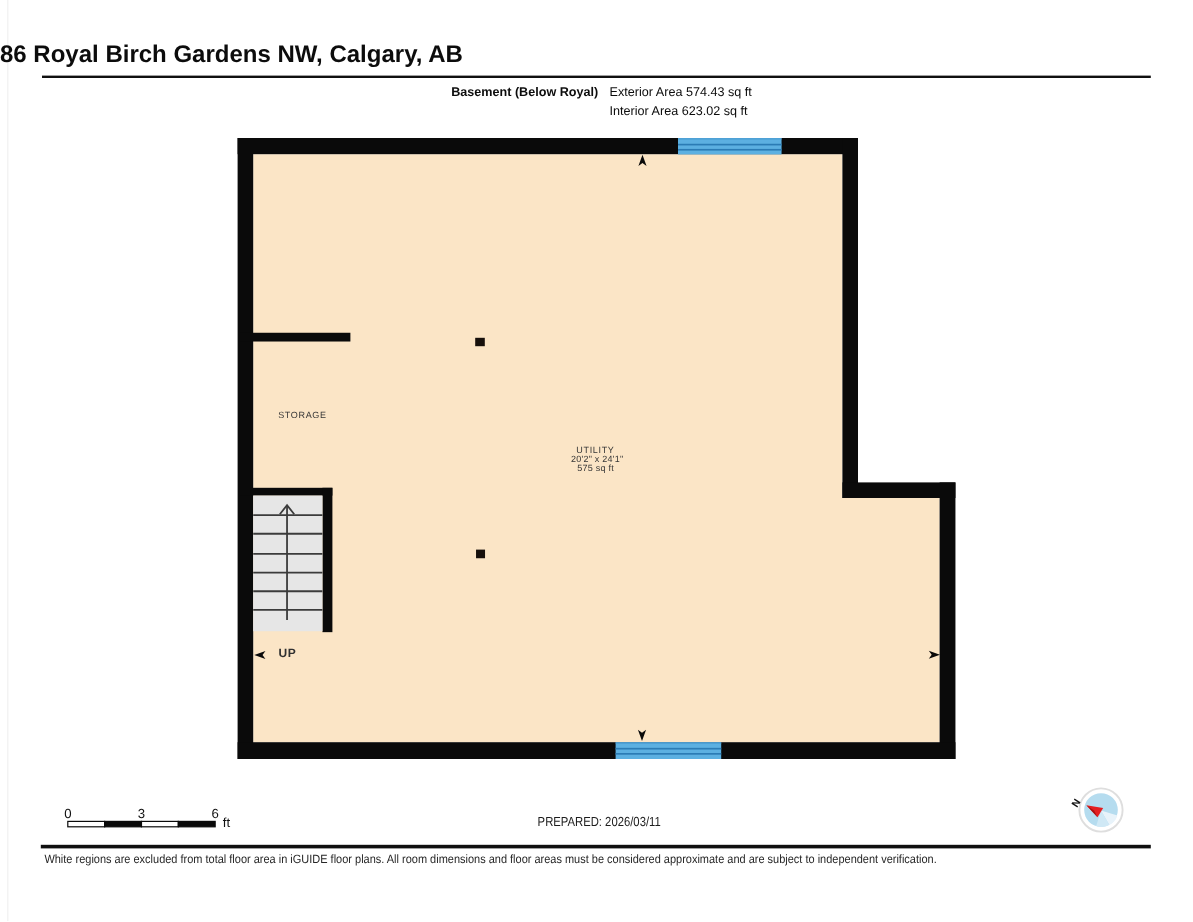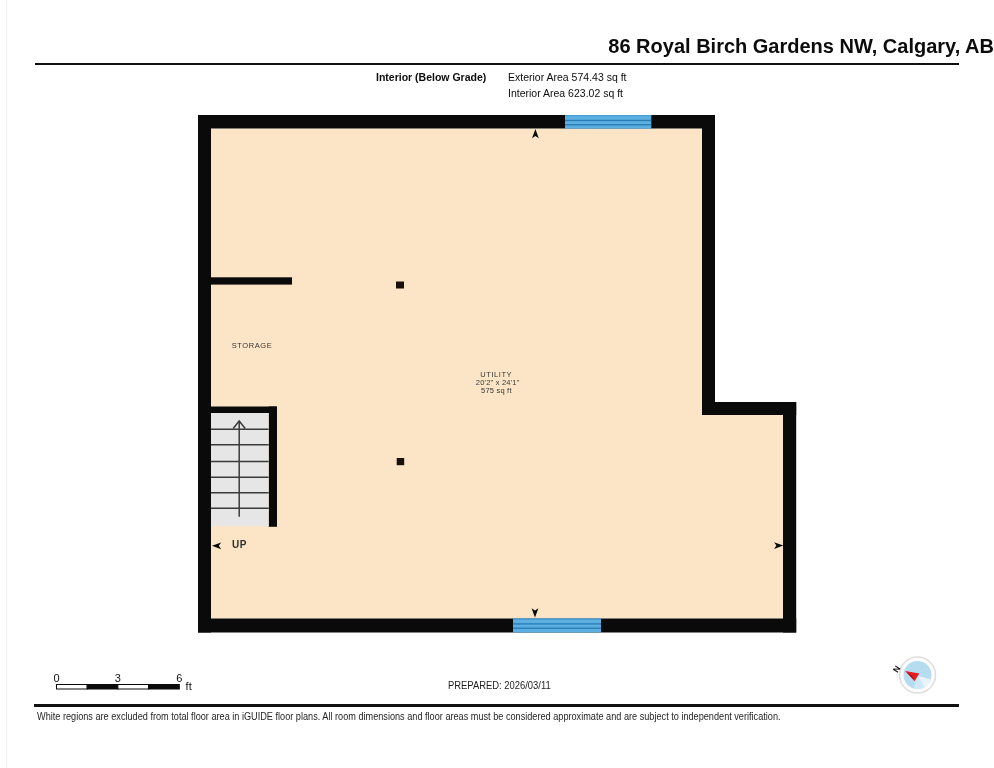--- a/index.html
+++ b/index.html
@@ -6,25 +6,25 @@
   body{font-family:"Liberation Sans", sans-serif;}
   #page{position:relative;width:994px;height:768px;background:#ffffff;overflow:hidden;}
   .abs{position:absolute;}
 </style>
 </head>
 <body>
 <div id="page">
 
   <div class="abs" style="left:6px;top:0;width:1px;height:768px;background:#f1f1f1;"></div>
 
-  <div class="abs" style="left:0;top:35px;width:994px;text-align:right;font-size:20px;font-weight:bold;color:#0c0c0c;">86 Royal Birch Gardens NW, Calgary, AB</div>
+  <div class="abs" style="left:0;top:35px;width:994px;text-align:left;font-size:20px;font-weight:bold;color:#0c0c0c;">86 Royal Birch Gardens NW, Calgary, AB</div>
 
   <div class="abs" style="left:34.5px;top:62.5px;width:924px;height:2px;background:#101010;"></div>
 
-  <div class="abs" style="left:376px;top:70.5px;font-size:10.5px;font-weight:bold;color:#0c0c0c;">Interior (Below Grade)</div>
+  <div class="abs" style="left:376px;top:70.5px;font-size:10.5px;font-weight:bold;color:#0c0c0c;">Basement (Below Royal)</div>
 
   <div class="abs" style="left:508px;top:70.5px;font-size:10.5px;color:#0c0c0c;">Exterior Area 574.43 sq ft</div>
 
   <div class="abs" style="left:508px;top:86.5px;font-size:10.5px;color:#0c0c0c;">Interior Area 623.02 sq ft</div>
 
   <svg class="abs" style="left:0;top:0;" width="994" height="768" viewBox="0 0 994 768">
 
     <polygon points="211,128.5 702,128.5 702,415 783,415 783,618.5 211,618.5" fill="#fbe5c6"></polygon>
 
     <rect x="198" y="115" width="517" height="13.5" fill="#0a0a0a"></rect>

